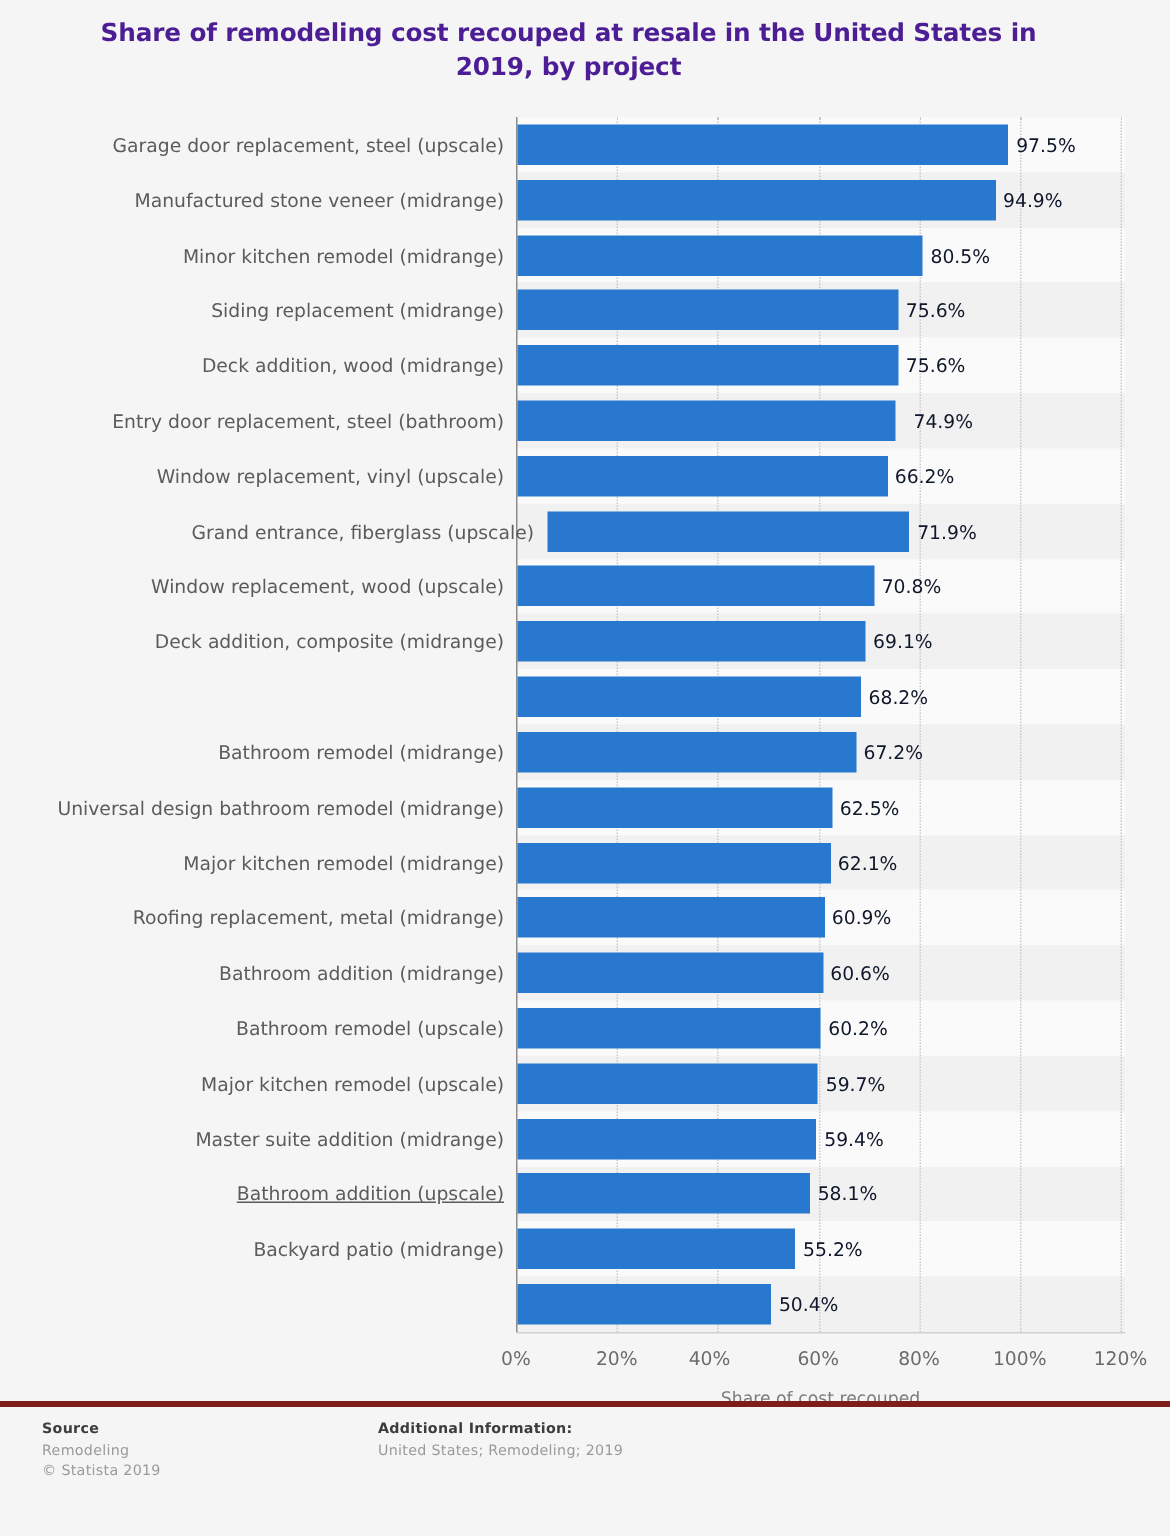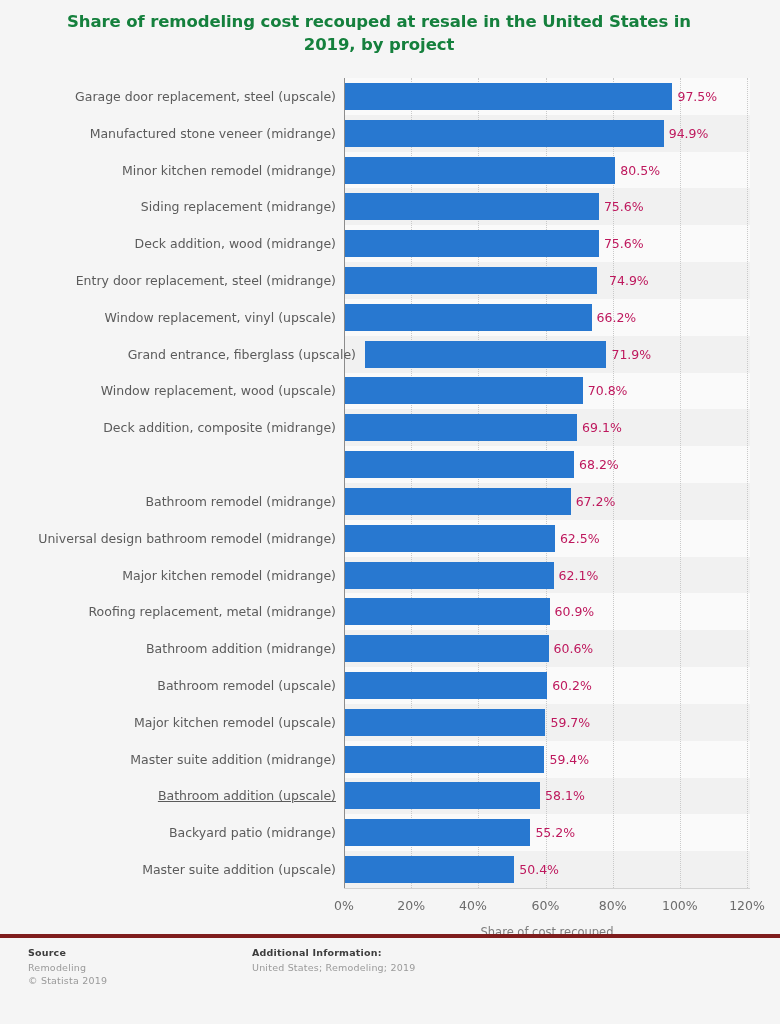--- a/index.html
+++ b/index.html
@@ -17,21 +17,21 @@
   }
 
   
   #chart-title {
     margin: 0;
     padding: 10px 62px 0 40px;
     font-size: 16.5px;
     font-weight: bold;
     line-height: 1.42;
     text-align: center;
-    color: #15803d;
+    color: #4c1d95;
     letter-spacing: -0.1px;
   }
 
   
   #chart-area {
     position: absolute;
     left: 0;
     top: 78px;
     width: 780px;
     height: 820px;
@@ -83,21 +83,21 @@
     width: 780px;
   }
   .bar {
     position: absolute;
     left: 1px;
     background: #2878d0;
   }
   .bar-value {
     position: absolute;
     font-size: 12.5px;
-    color: #be185d;
+    color: #0f172a;
     white-space: nowrap;
   }
 
   .category {
     position: absolute;
     left: 8px;
     width: 328px;
     text-align: right;
     font-size: 12.5px;
     line-height: 15px;
@@ -216,21 +216,21 @@
       <div class="category" style="top: 0px; height: 36.8182px; display: flex; align-items: center; justify-content: flex-end;">Siding replacement (midrange)</div>
       <div class="bar" style="left: 345px; width: 253.89px; height: 27px; top: 4.90909px; background: rgb(40, 120, 208);"></div>
       <div class="bar-value" style="left: 603.89px; top: 10.9091px; line-height: 15px;">75.6%</div>
     </div>
     <div class="bar-row" style="top: 147.273px; height: 36.8182px;">
       <div class="category" style="top: 0px; height: 36.8182px; display: flex; align-items: center; justify-content: flex-end;">Deck addition, wood (midrange)</div>
       <div class="bar" style="left: 345px; width: 253.89px; height: 27px; top: 4.90909px; background: rgb(40, 120, 208);"></div>
       <div class="bar-value" style="left: 603.89px; top: 10.9091px; line-height: 15px;">75.6%</div>
     </div>
     <div class="bar-row" style="top: 184.091px; height: 36.8182px;">
-      <div class="category" style="top: 0px; height: 36.8182px; display: flex; align-items: center; justify-content: flex-end;">Entry door replacement, steel (midrange)</div>
+      <div class="category" style="top: 0px; height: 36.8182px; display: flex; align-items: center; justify-content: flex-end;">Entry door replacement, steel (bathroom)</div>
       <div class="bar" style="left: 345px; width: 251.539px; height: 27px; top: 4.90909px; background: rgb(40, 120, 208);"></div>
       <div class="bar-value" style="left: 609px; top: 10.9091px; line-height: 15px;">74.9%</div>
     </div>
     <div class="bar-row" style="top: 220.909px; height: 36.8182px;">
       <div class="category" style="top: 0px; height: 36.8182px; display: flex; align-items: center; justify-content: flex-end;">Window replacement, vinyl (upscale)</div>
       <div class="bar" style="left: 345px; width: 246.502px; height: 27px; top: 4.90909px; background: rgb(40, 120, 208);"></div>
       <div class="bar-value" style="left: 596.502px; top: 10.9091px; line-height: 15px;">66.2%</div>
     </div>
     <div class="bar-row" style="top: 257.727px; height: 36.8182px; margin-left: 20px;">
       <div class="category" style="top: 0px; height: 36.8182px; display: flex; align-items: center; justify-content: flex-end;">Grand entrance, fiberglass (upscale)</div>
@@ -295,21 +295,20 @@
       <div class="category" style="top: 0px; height: 36.8182px; display: flex; align-items: center; justify-content: flex-end; text-decoration: underline;">Bathroom addition (upscale)</div>
       <div class="bar" style="left: 345px; width: 195.119px; height: 27px; top: 4.90909px; background: rgb(40, 120, 208);"></div>
       <div class="bar-value" style="left: 545.119px; top: 10.9091px; line-height: 15px;">58.1%</div>
     </div>
     <div class="bar-row" style="top: 736.364px; height: 36.8182px;">
       <div class="category" style="top: 0px; height: 36.8182px; display: flex; align-items: center; justify-content: flex-end;">Backyard patio (midrange)</div>
       <div class="bar" style="left: 345px; width: 185.38px; height: 27px; top: 4.90909px; background: rgb(40, 120, 208);"></div>
       <div class="bar-value" style="left: 535.38px; top: 10.9091px; line-height: 15px;">55.2%</div>
     </div>
     <div class="bar-row" style="top: 773.182px; height: 36.8182px;">
-      <div class="category" style="top: 0px; height: 36.8182px; display: flex; align-items: center; justify-content: flex-end;">Master suite addition (upscale)</div>
       <div class="bar" style="left: 345px; width: 169.26px; height: 27px; top: 4.90909px; background: rgb(40, 120, 208);"></div>
       <div class="bar-value" style="left: 519.26px; top: 10.9091px; line-height: 15px;">50.4%</div>
     </div>
   </div>
 
 <div id="x-ticks">
     <div class="tick-label" style="left: 344px;">0%</div>
     <div class="tick-label" style="left: 411.167px;">20%</div>
     <div class="tick-label" style="left: 473px;">40%</div>
     <div class="tick-label" style="left: 545.5px;">60%</div>

